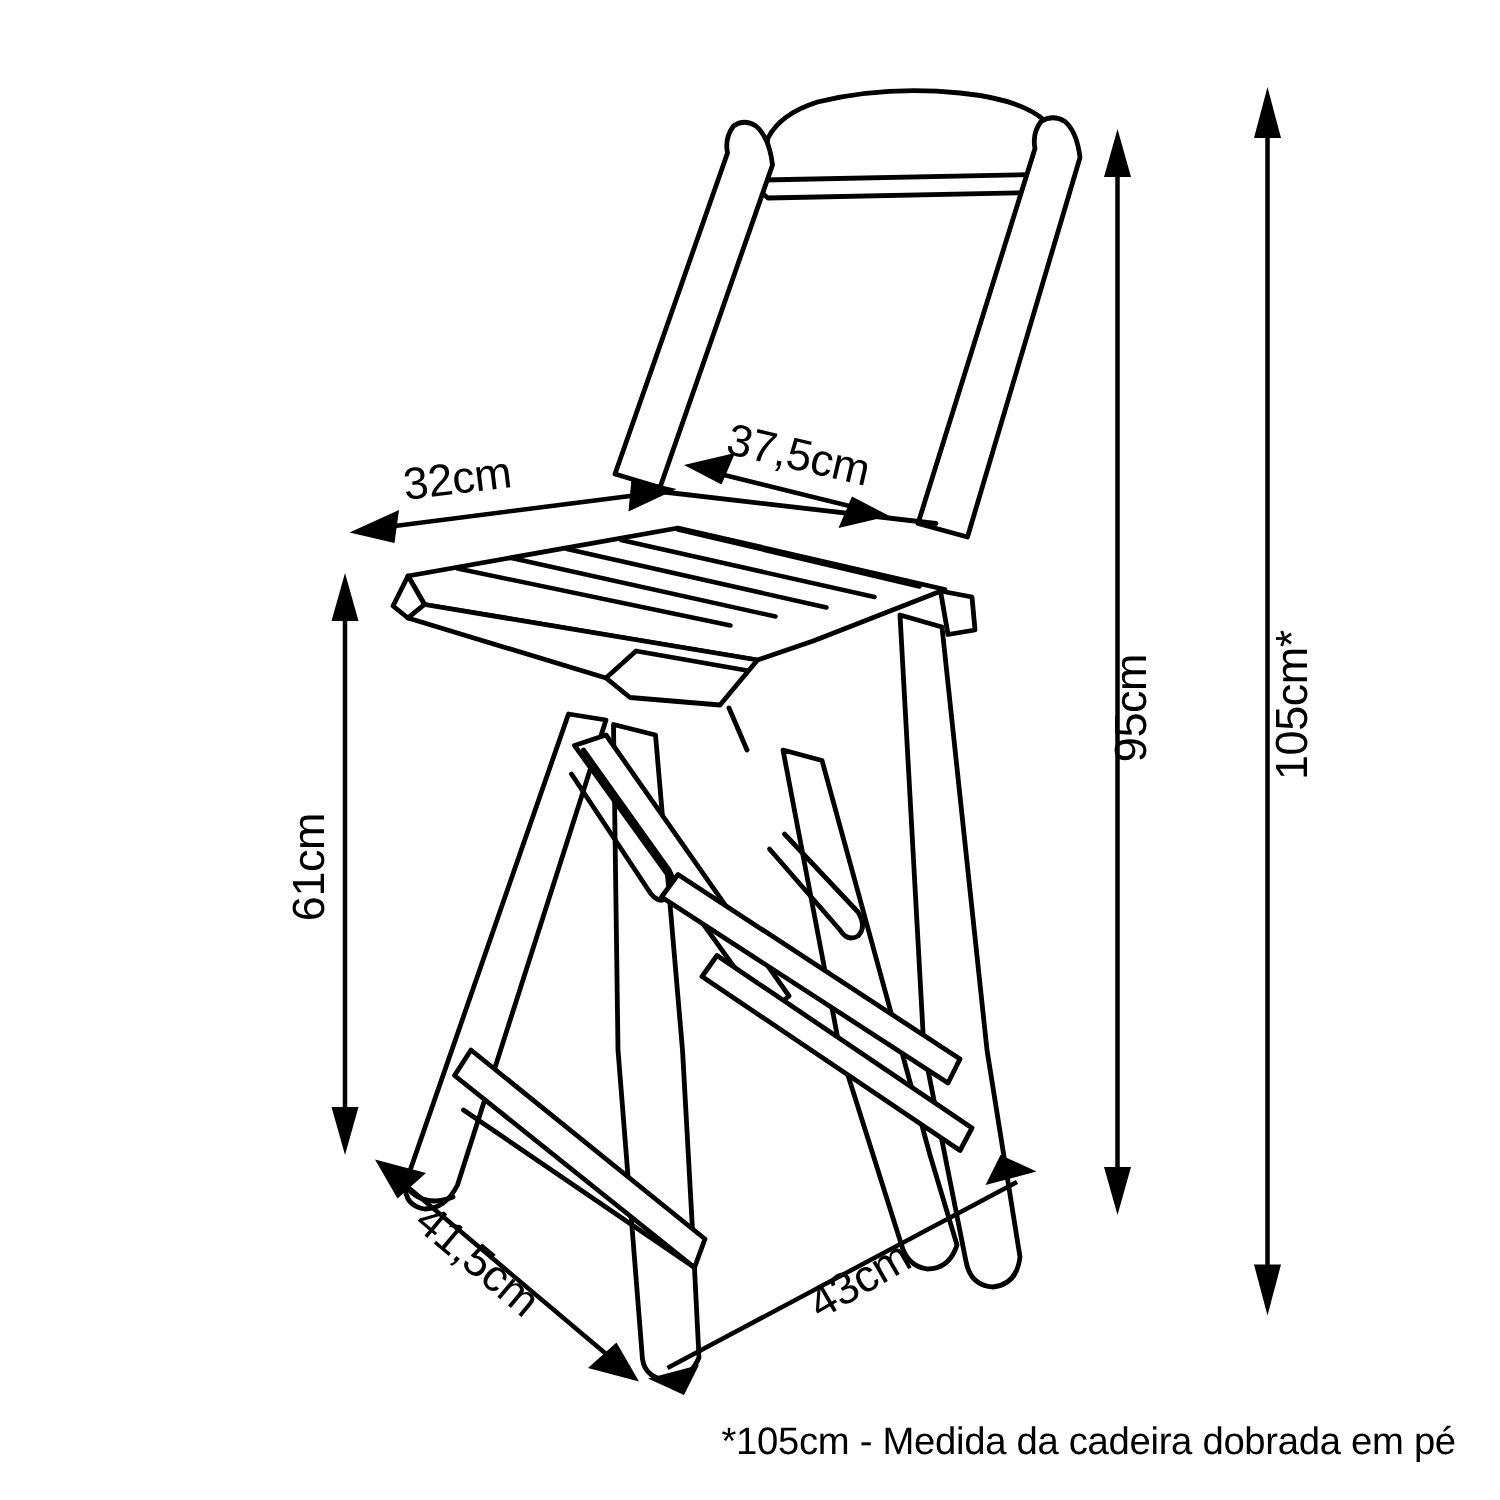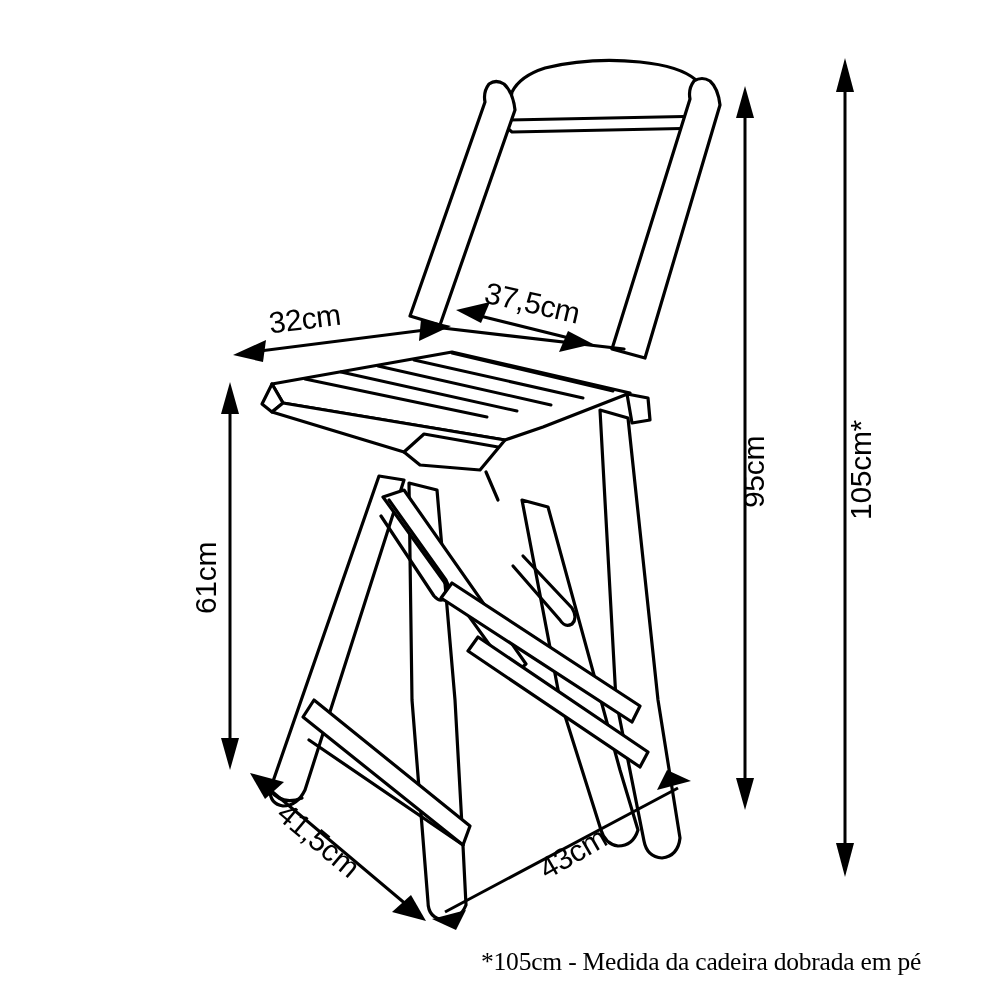--- a/index.html
+++ b/index.html
@@ -61,21 +61,21 @@
   .dim-label {
     font-family: "Liberation Sans", sans-serif;
     font-size: 30px;
     fill: #000000;
     letter-spacing: -0.3px;
   }
   .footnote {
     position: absolute;
     left: 481px;
     top: 947px;
-    font-family: Liberation Serif, serif;
+    font-family: Liberation Sans, sans-serif;
     font-size: 25.5px;
     color: #000000;
     white-space: nowrap;
     letter-spacing: -0.2px;
   }
 </style>
 </head>
 <body>
 
 <div id="canvas-wrap">

